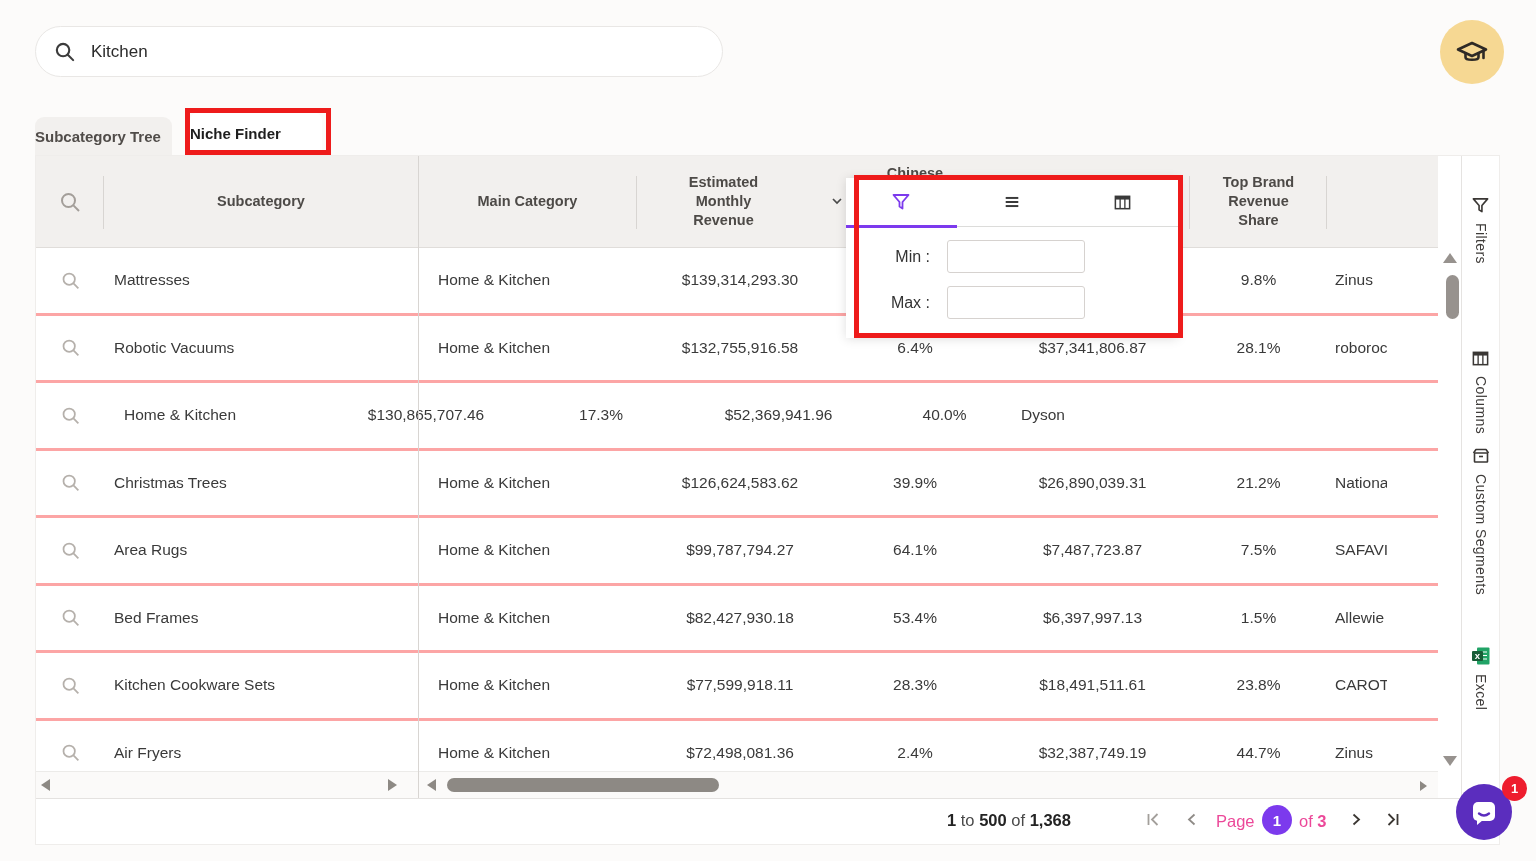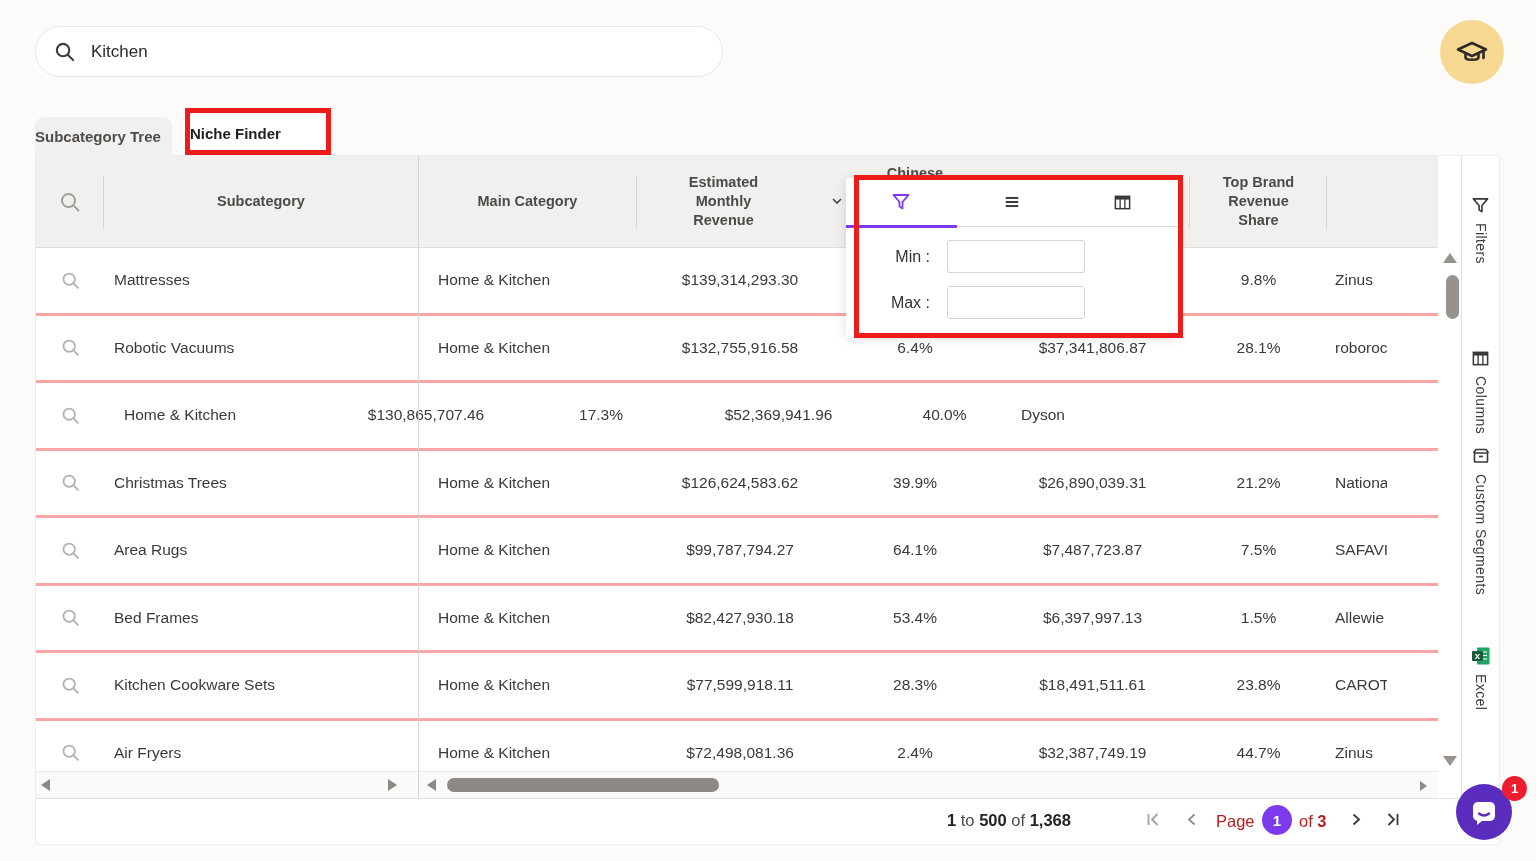--- a/index.html
+++ b/index.html
@@ -68,21 +68,21 @@
   .rail-item { position:absolute; left:0; width:37px; display:flex; flex-direction:column; align-items:center; gap:8px; cursor:pointer; }
   .rail-label { writing-mode:vertical-rl; font-size:14px; color:#3f3c3a; letter-spacing:.4px; }
   .rail-item svg { color:#3a3734; }
 
   
   .pagination { position:absolute; left:0; top:642px; width:1427px; height:46px;
     background:#fff; border-top:1px solid #e4e2e0; }
   .pg-range { position:absolute; left:911px; top:12px; font-size:16.5px; color:#4a4a4a; }
   .pg-range b { color:#232323; }
   .pg-btn { position:absolute; top:11px; cursor:pointer; }
-  .pg-word { position:absolute; top:13px; font-size:16.5px; color:#b91c1c; }
+  .pg-word { position:absolute; top:13px; font-size:16.5px; color:#ec4899; }
   .pg-circle { position:absolute; left:1226px; top:6px; width:30px; height:30px; border-radius:50%;
     background:#7c3aed; color:#fff; font-weight:700; font-size:15px;
     display:flex; align-items:center; justify-content:center; }
 
   
   .popup { position:absolute; left:846px; top:178px; width:332px; height:160px; background:#fff;
     box-shadow:0 1px 10px rgba(0,0,0,.13); z-index:20; }
   .popup-tabs { position:relative; height:49px; display:flex; border-bottom:1px solid #dcdcda; }
   .popup-tab { flex:1; display:flex; align-items:center; justify-content:center; cursor:pointer; color:#3a3a3a; }
   .popup-tab.active { color:#7c3aed; }

